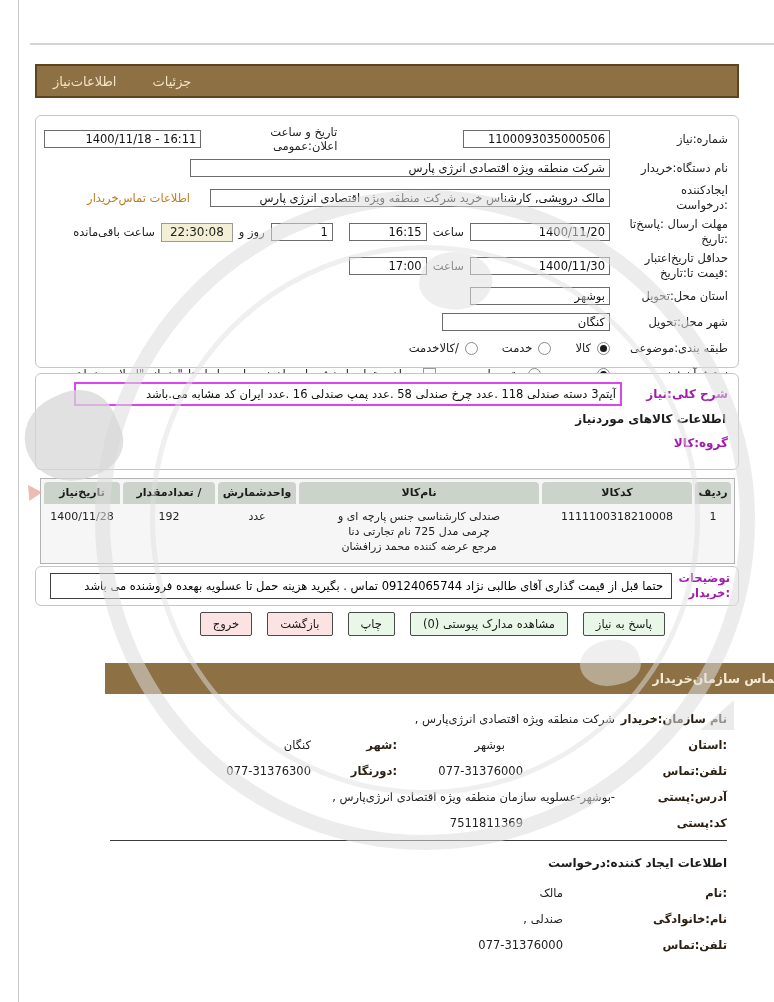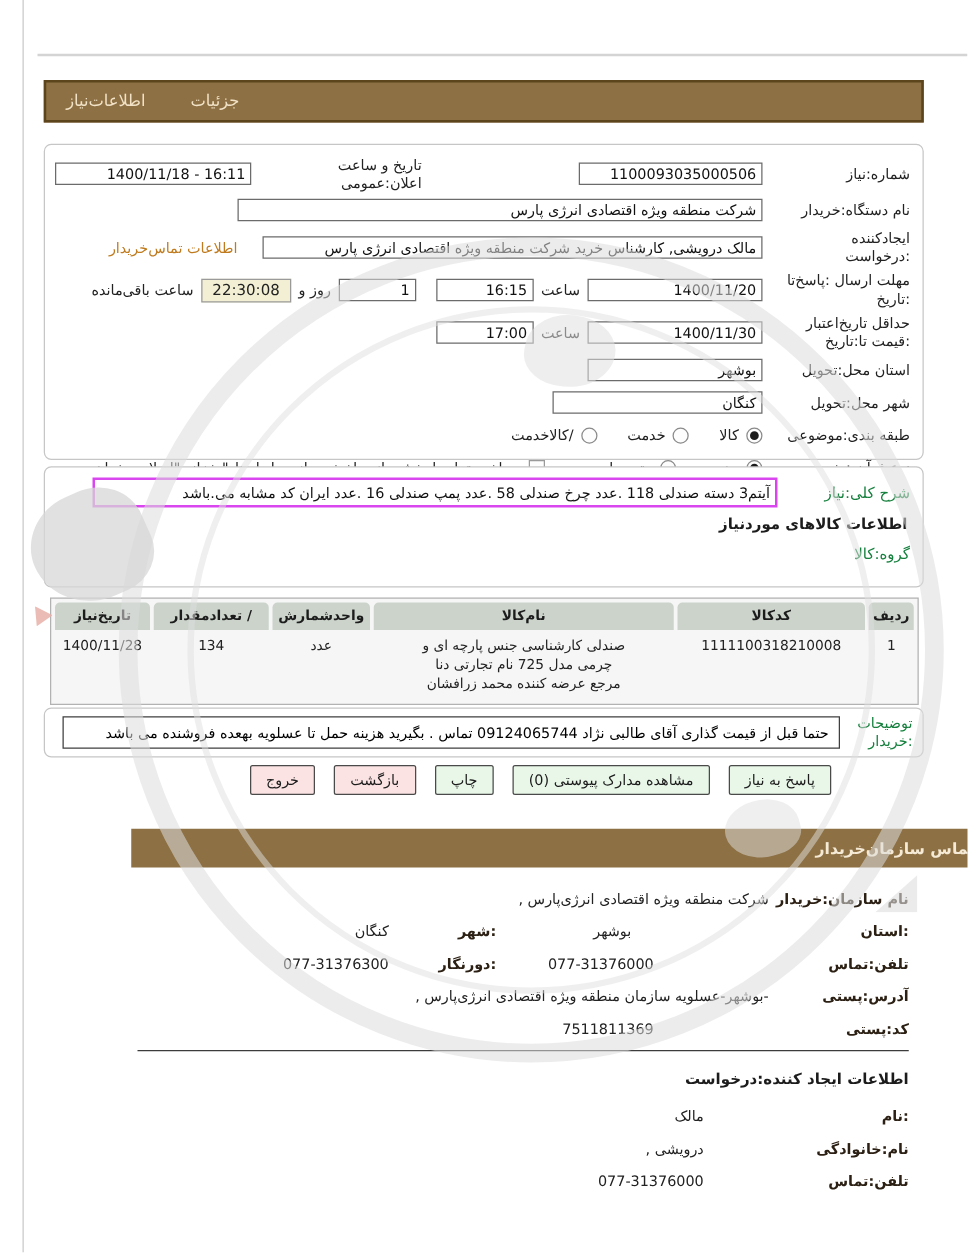--- a/index.html
+++ b/index.html
@@ -24,21 +24,21 @@
   .countdown{background:#f3efd4;border:1px solid #9a9a9a;height:19px;min-width:72px;justify-content:center;
     display:flex;align-items:center;font-size:12px;color:#222;padding:0 5px;box-sizing:border-box;}
   .link{color:#c07b1e;font-size:11.5px;cursor:pointer;margin-right:14px;}
   .radio{width:13px;height:13px;border:1px solid #8a8a8a;border-radius:50%;background:#fdfdfd;
     position:relative;flex:none;box-sizing:border-box;}
   .radio.sel::after{content:"";position:absolute;left:2px;top:2px;right:2px;bottom:2px;background:#1a1a1a;border-radius:50%;}
   .cb{width:13px;height:13px;border:1px solid #9a9a9a;background:#fdfdfd;flex:none;box-sizing:border-box;}
   .opt-lbl{font-size:11.5px;color:#222;margin-left:18px;}
 
   .panel2{left:35px;top:373px;width:704px;height:97px;padding:8px 10px;direction:rtl;}
-  .blbl{font-weight:normal;font-size:12px;color:#15803d;flex:none;}
+  .blbl{font-weight:bold;font-size:12px;color:#a21caf;flex:none;}
   .descbox{border:2px solid #d946ef;height:24px;flex:1;margin-left:28px;font-size:11.5px;}
   .sect-title{font-weight:bold;font-size:12px;color:#1c1c1c;margin:6px 2px 6px 0;}
 
   .tablewrap{position:absolute;left:40px;top:478px;width:695px;height:86px;background:#f6f6f6;
     border:1px solid #b2b2b2;box-sizing:border-box;padding:3px;direction:rtl;}
   .tgrid{display:grid;grid-template-columns:36px 150px 240px 78px 92px auto;column-gap:3px;direction:rtl;}
   .th{background:#cbd3cb;font-weight:bold;font-size:11px;color:#1c1c1c;text-align:center;
     height:22px;line-height:22px;border-radius:4px 4px 0 0;overflow:hidden;white-space:nowrap;}
   .td{font-size:11px;color:#222;text-align:center;padding-top:6px;white-space:pre-line;line-height:1.35;}
 
@@ -211,21 +211,21 @@
       <div class="th">/ تعدادمقدار</div>
       <div class="th">تاریخ‌نیاز</div>
     </div>
     <div class="tgrid">
       <div class="td">1</div>
       <div class="td num">1111100318210008</div>
       <div class="td">صندلی کارشناسی جنس پارچه ای و
 چرمی مدل 725 نام تجارتی دنا
 مرجع عرضه کننده محمد زرافشان</div>
       <div class="td">عدد</div>
-      <div class="td num">134</div>
+      <div class="td num">192</div>
       <div class="td num">1400/11/28</div>
     </div>
   </div>
 
   <div class="panel notespanel">
     <div class="blbl" style="width:58px;white-space:pre-line;line-height:1.3;font-size:11.5px;">توضیحات
 :خریدار</div>
     <div class="notesbox">
         <span>حتما قبل از قیمت گذاری آقای طالبی نژاد 09124065744 تماس . بگیرید هزینه حمل تا  عسلویه بهعده فروشنده می باشد</span>
       </div>
@@ -274,21 +274,21 @@
 
   <div class="sect2-title">اطلاعات ایجاد کننده:درخواست</div>
 
   <div class="creator">
     <div class="crow">
       <div class="clbl">:نام</div>
       <div class="cval">مالک</div>
     </div>
     <div class="crow">
       <div class="clbl">نام:خانوادگی</div>
-      <div class="cval">درویشی ,</div>
+      <div class="cval">صندلی ,</div>
     </div>
     <div class="crow">
       <div class="clbl">تلفن:تماس</div>
       <div class="cval"><span class="num">077-31376000</span></div>
     </div>
   </div>
 
   <div class="wm wm-ring1"></div>
   <div class="wm wm-ring2"></div>
   <div class="wm wm-blob1"></div>

